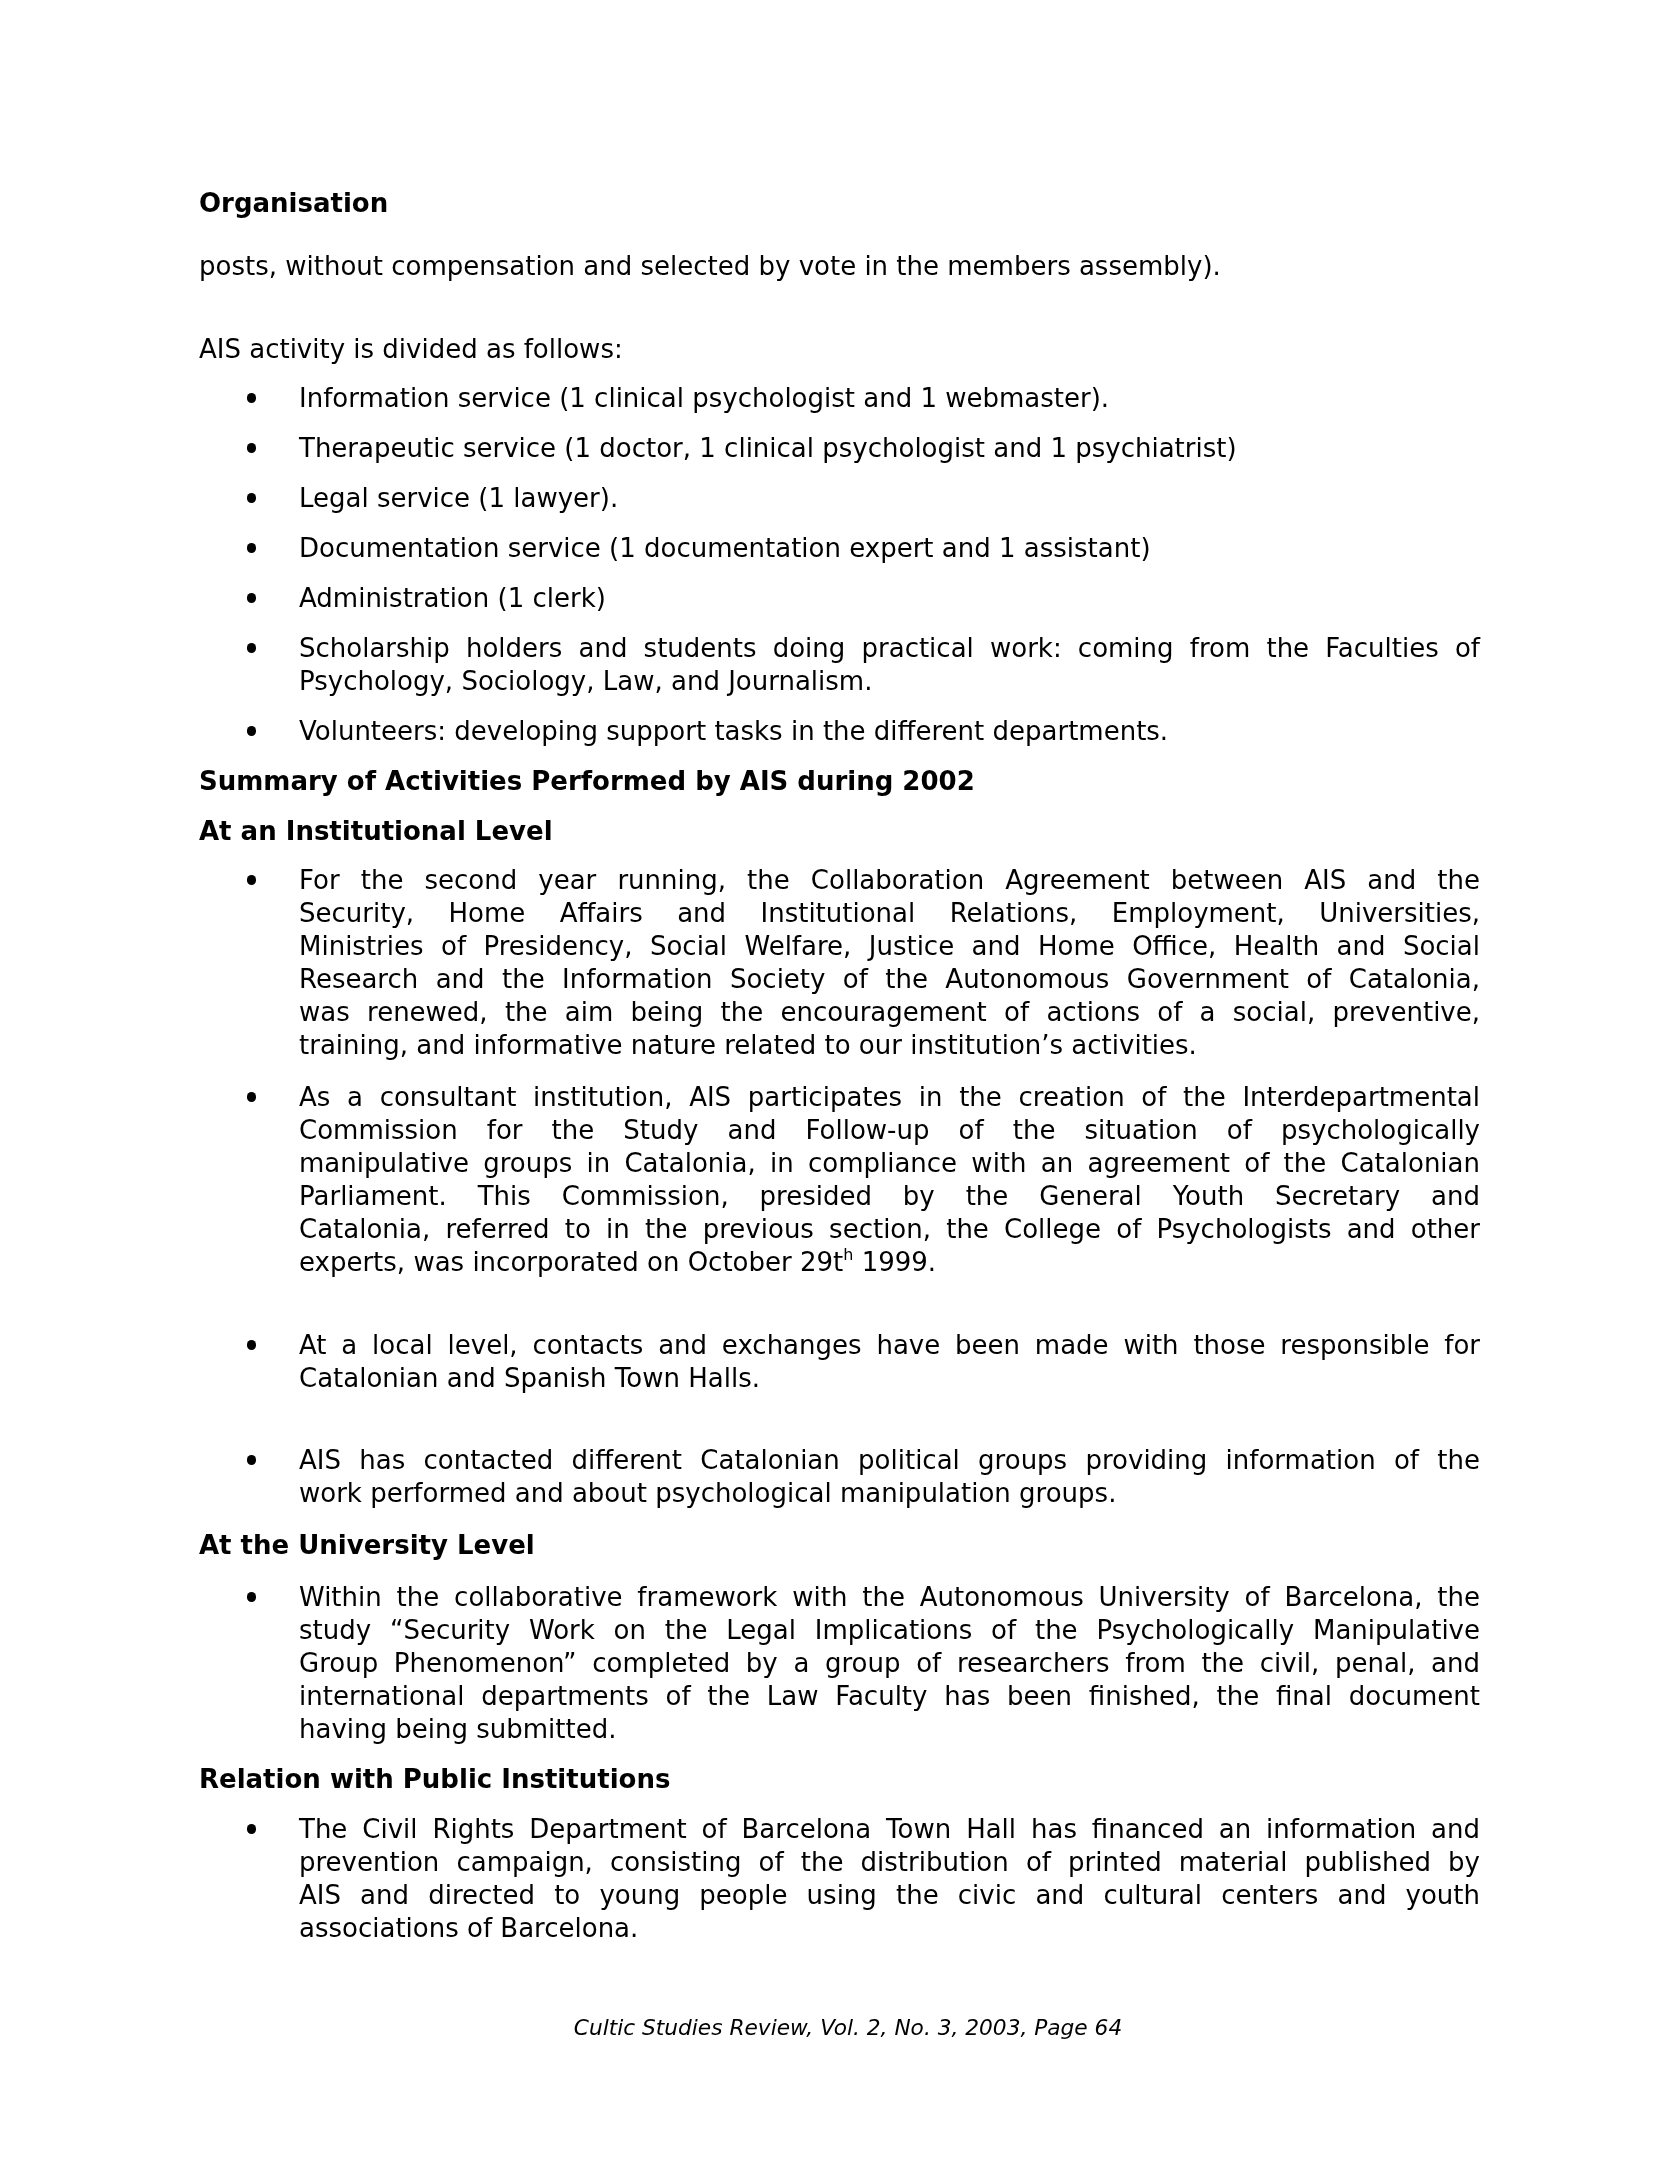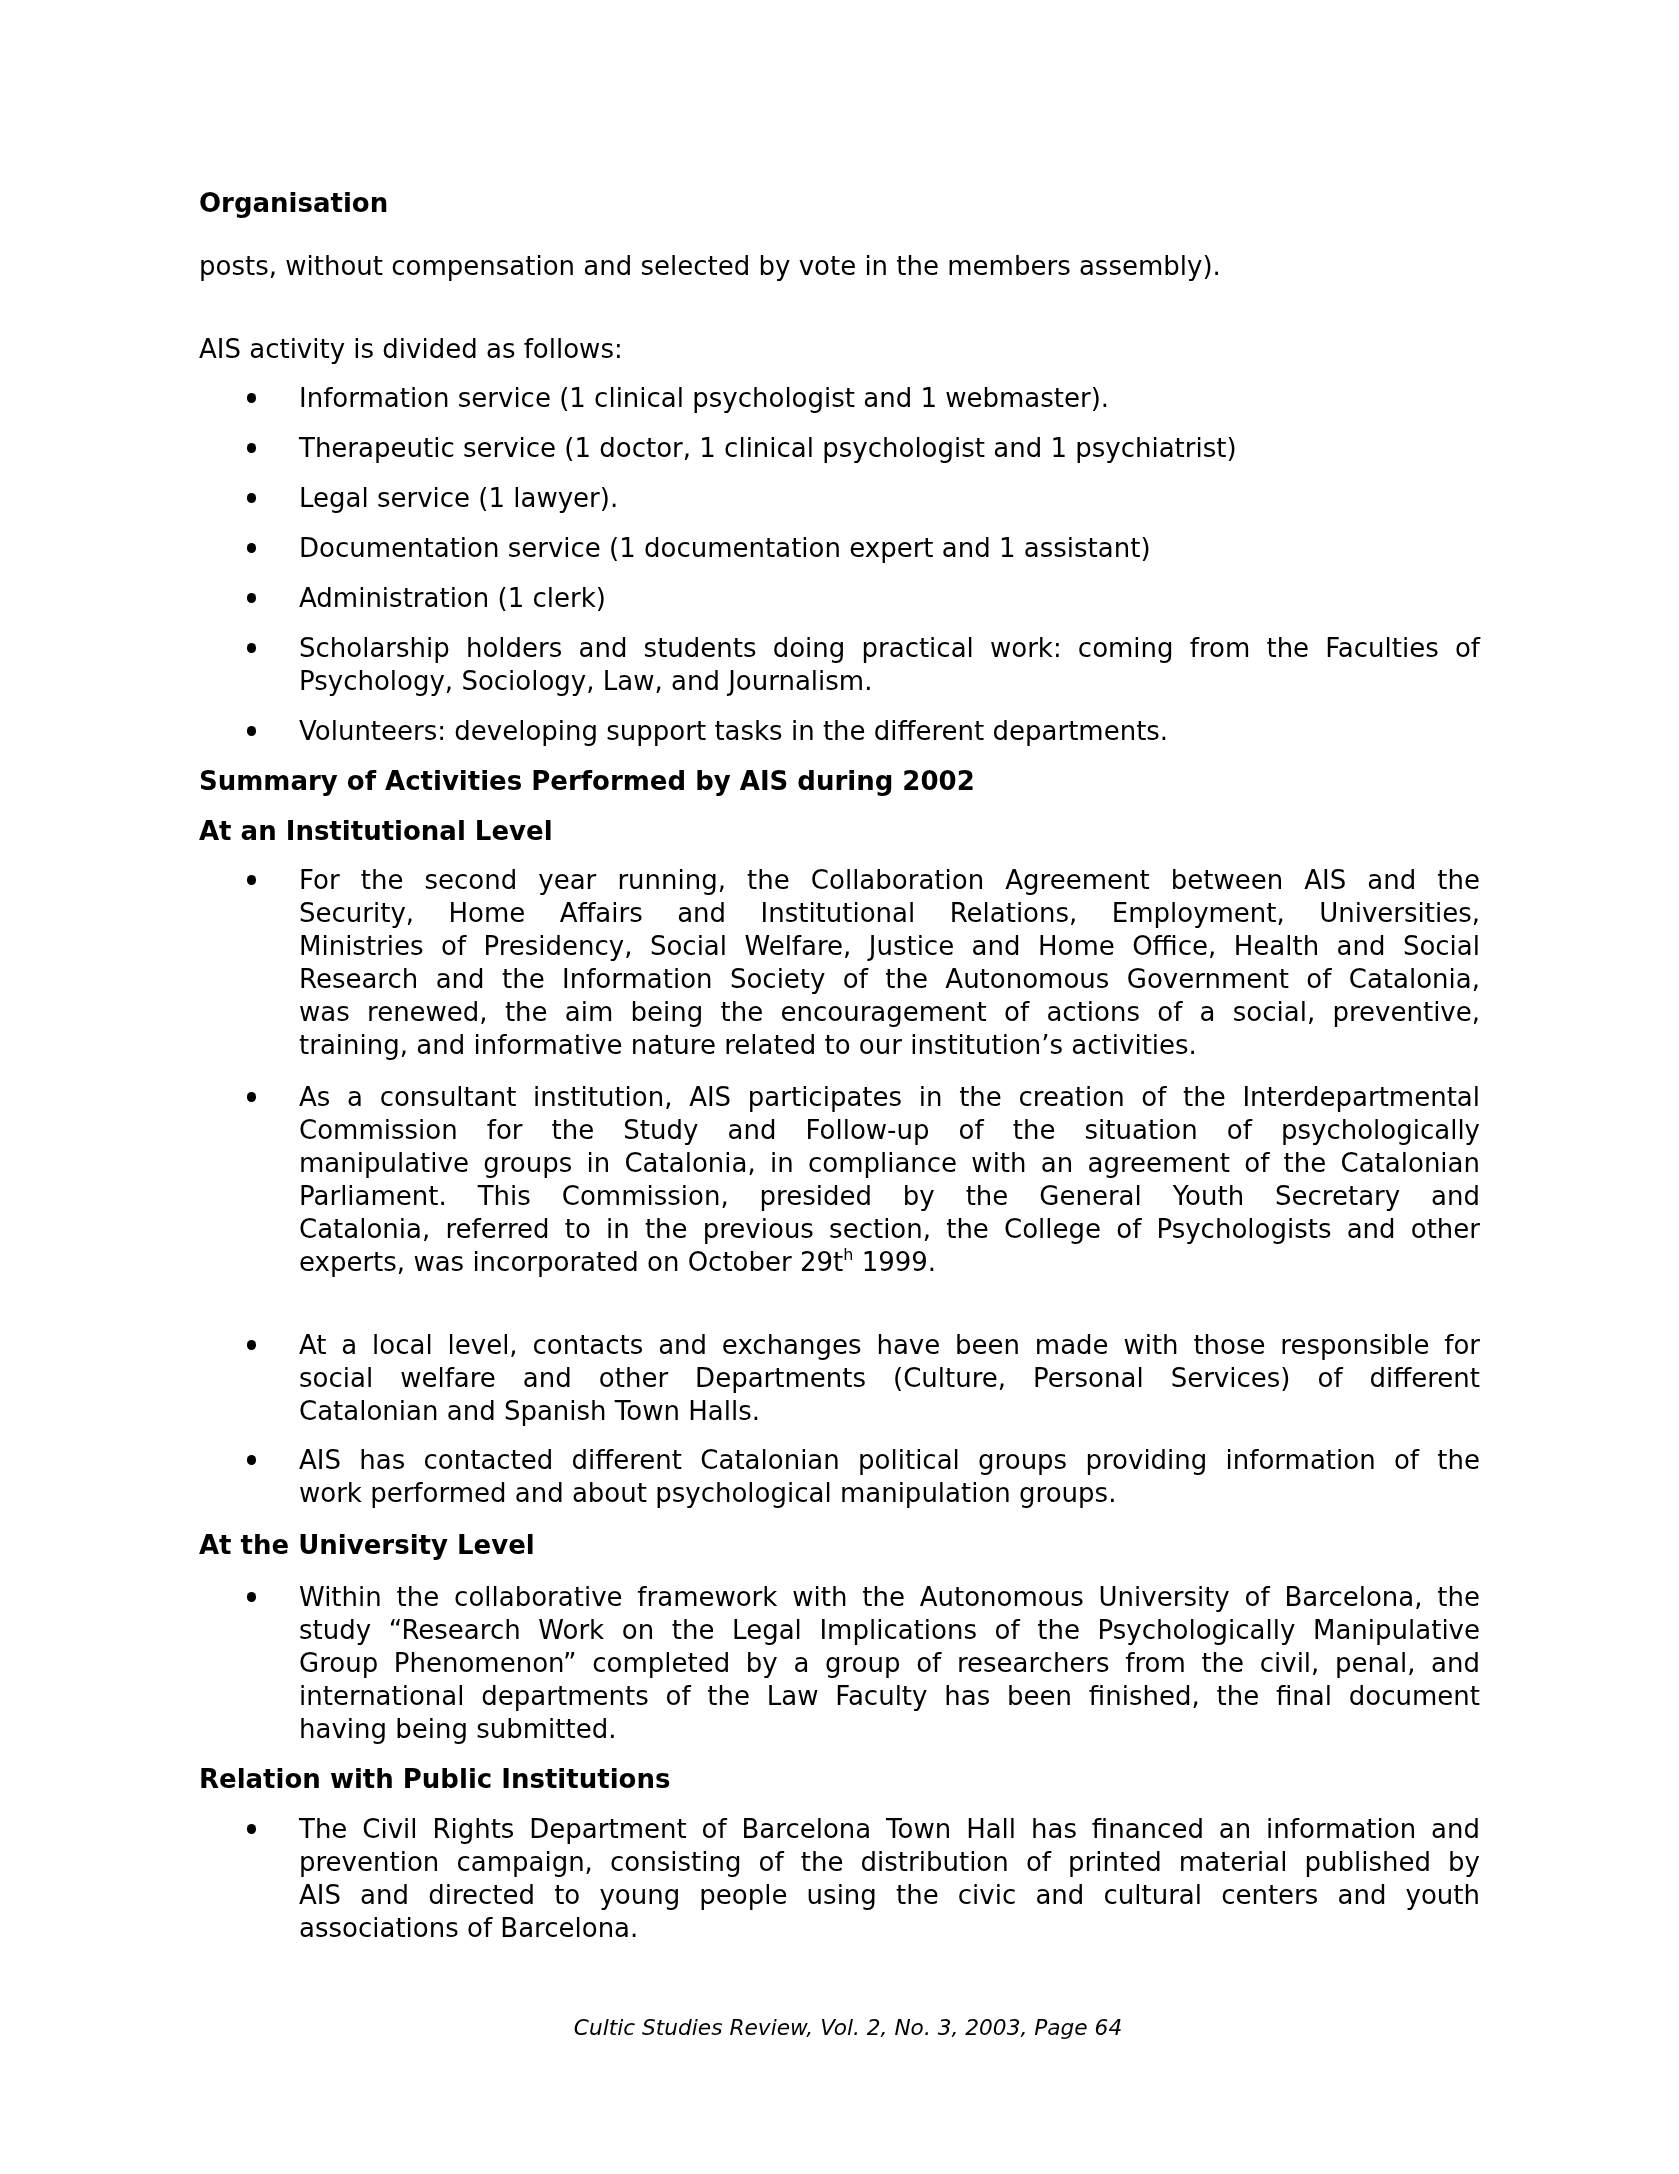--- a/index.html
+++ b/index.html
@@ -98,40 +98,39 @@
     <span class="line">Parliament. This Commission, presided by the General Youth Secretary and</span>
     <span class="line">Catalonia, referred to in the previous section, the College of Psychologists and other</span>
     <span class="line last"><span>experts, was incorporated on October 29t</span><sup>h</sup><span> 1999.</span></span>
   </div>
 </div>
 
 <div class="item" style="top:1329px">
   <span class="bullet"></span>
   <div class="itext">
     <span class="line">At a local level, contacts and exchanges have been made with those responsible for</span>
-    <span class="line">social welfare and other Departments (Culture, Personal Services) of different</span>
     <span class="line last">Catalonian and Spanish Town Halls.</span>
   </div>
 </div>
 
 <div class="item" style="top:1444px">
   <span class="bullet"></span>
   <div class="itext">
     <span class="line">AIS has contacted different Catalonian political groups providing information of the</span>
     <span class="line last">work performed and about psychological manipulation groups.</span>
   </div>
 </div>
 
 <div class="blk heading" style="top:1529px">At the University Level</div>
 
 <div class="item" style="top:1581px">
   <span class="bullet"></span>
   <div class="itext">
     <span class="line">Within the collaborative framework with the Autonomous University of Barcelona, the</span>
-    <span class="line">study “Research Work on the Legal Implications of the Psychologically Manipulative</span>
+    <span class="line">study “Security Work on the Legal Implications of the Psychologically Manipulative</span>
     <span class="line">Group Phenomenon” completed by a group of researchers from the civil, penal, and</span>
     <span class="line">international departments of the Law Faculty has been finished, the final document</span>
     <span class="line last">having being submitted.</span>
   </div>
 </div>
 
 <div class="blk heading" style="top:1763px">Relation with Public Institutions</div>
 
 <div class="item" style="top:1813px">
   <span class="bullet"></span>

